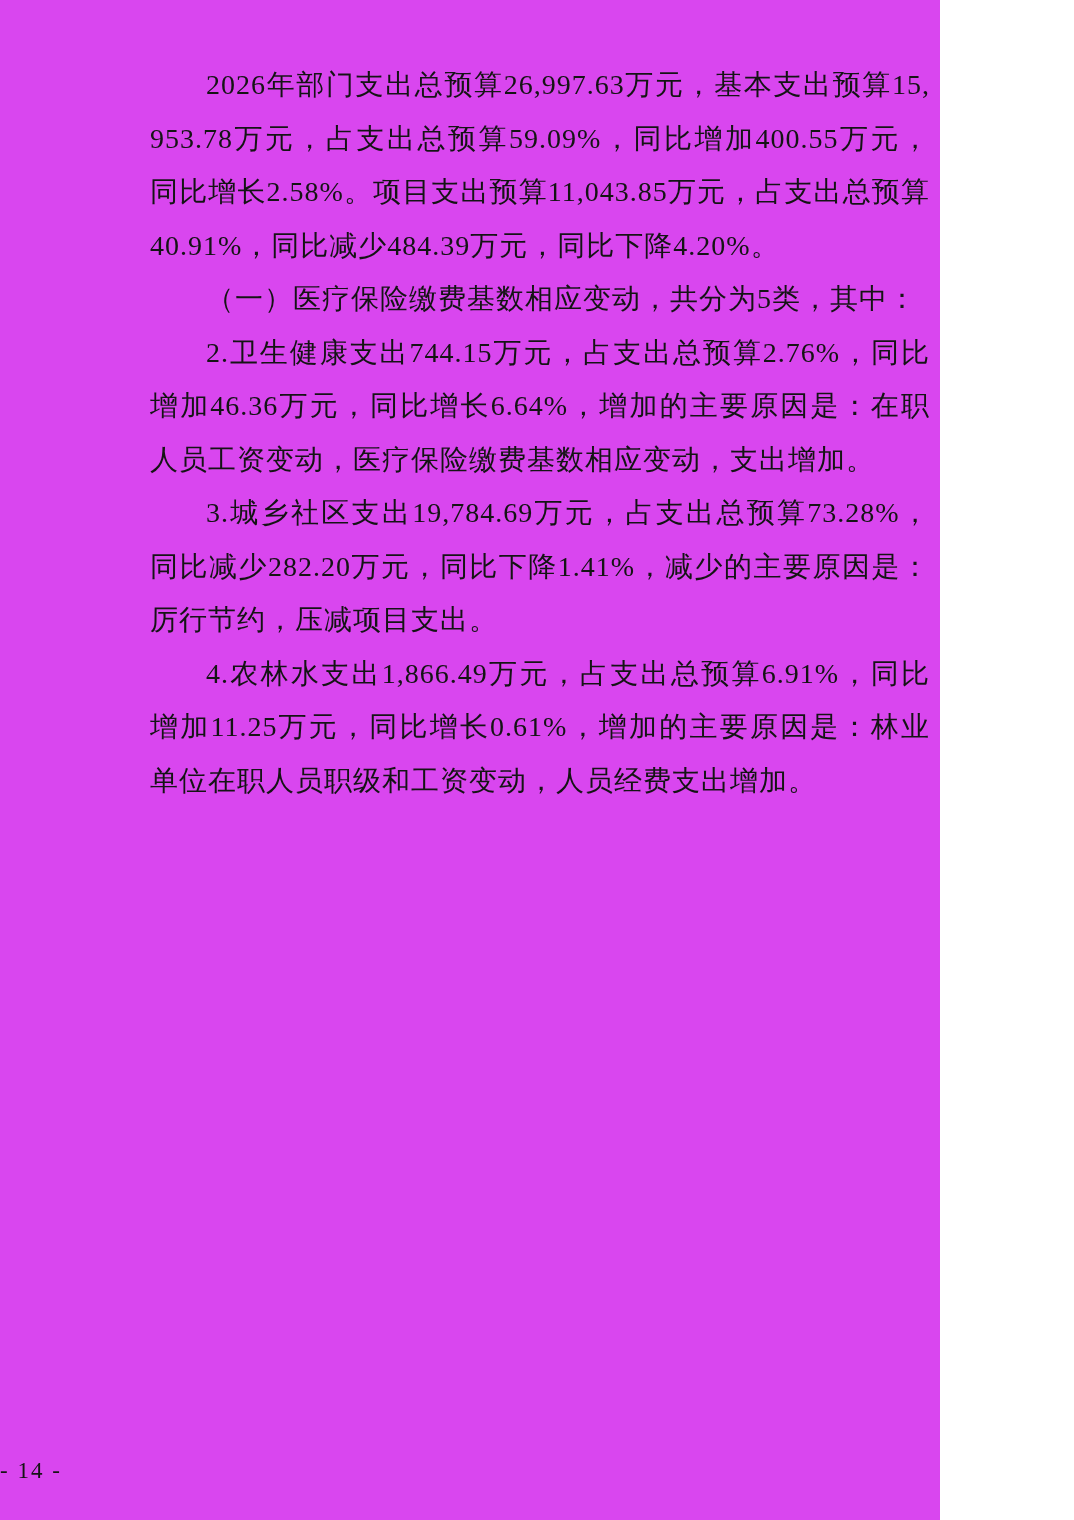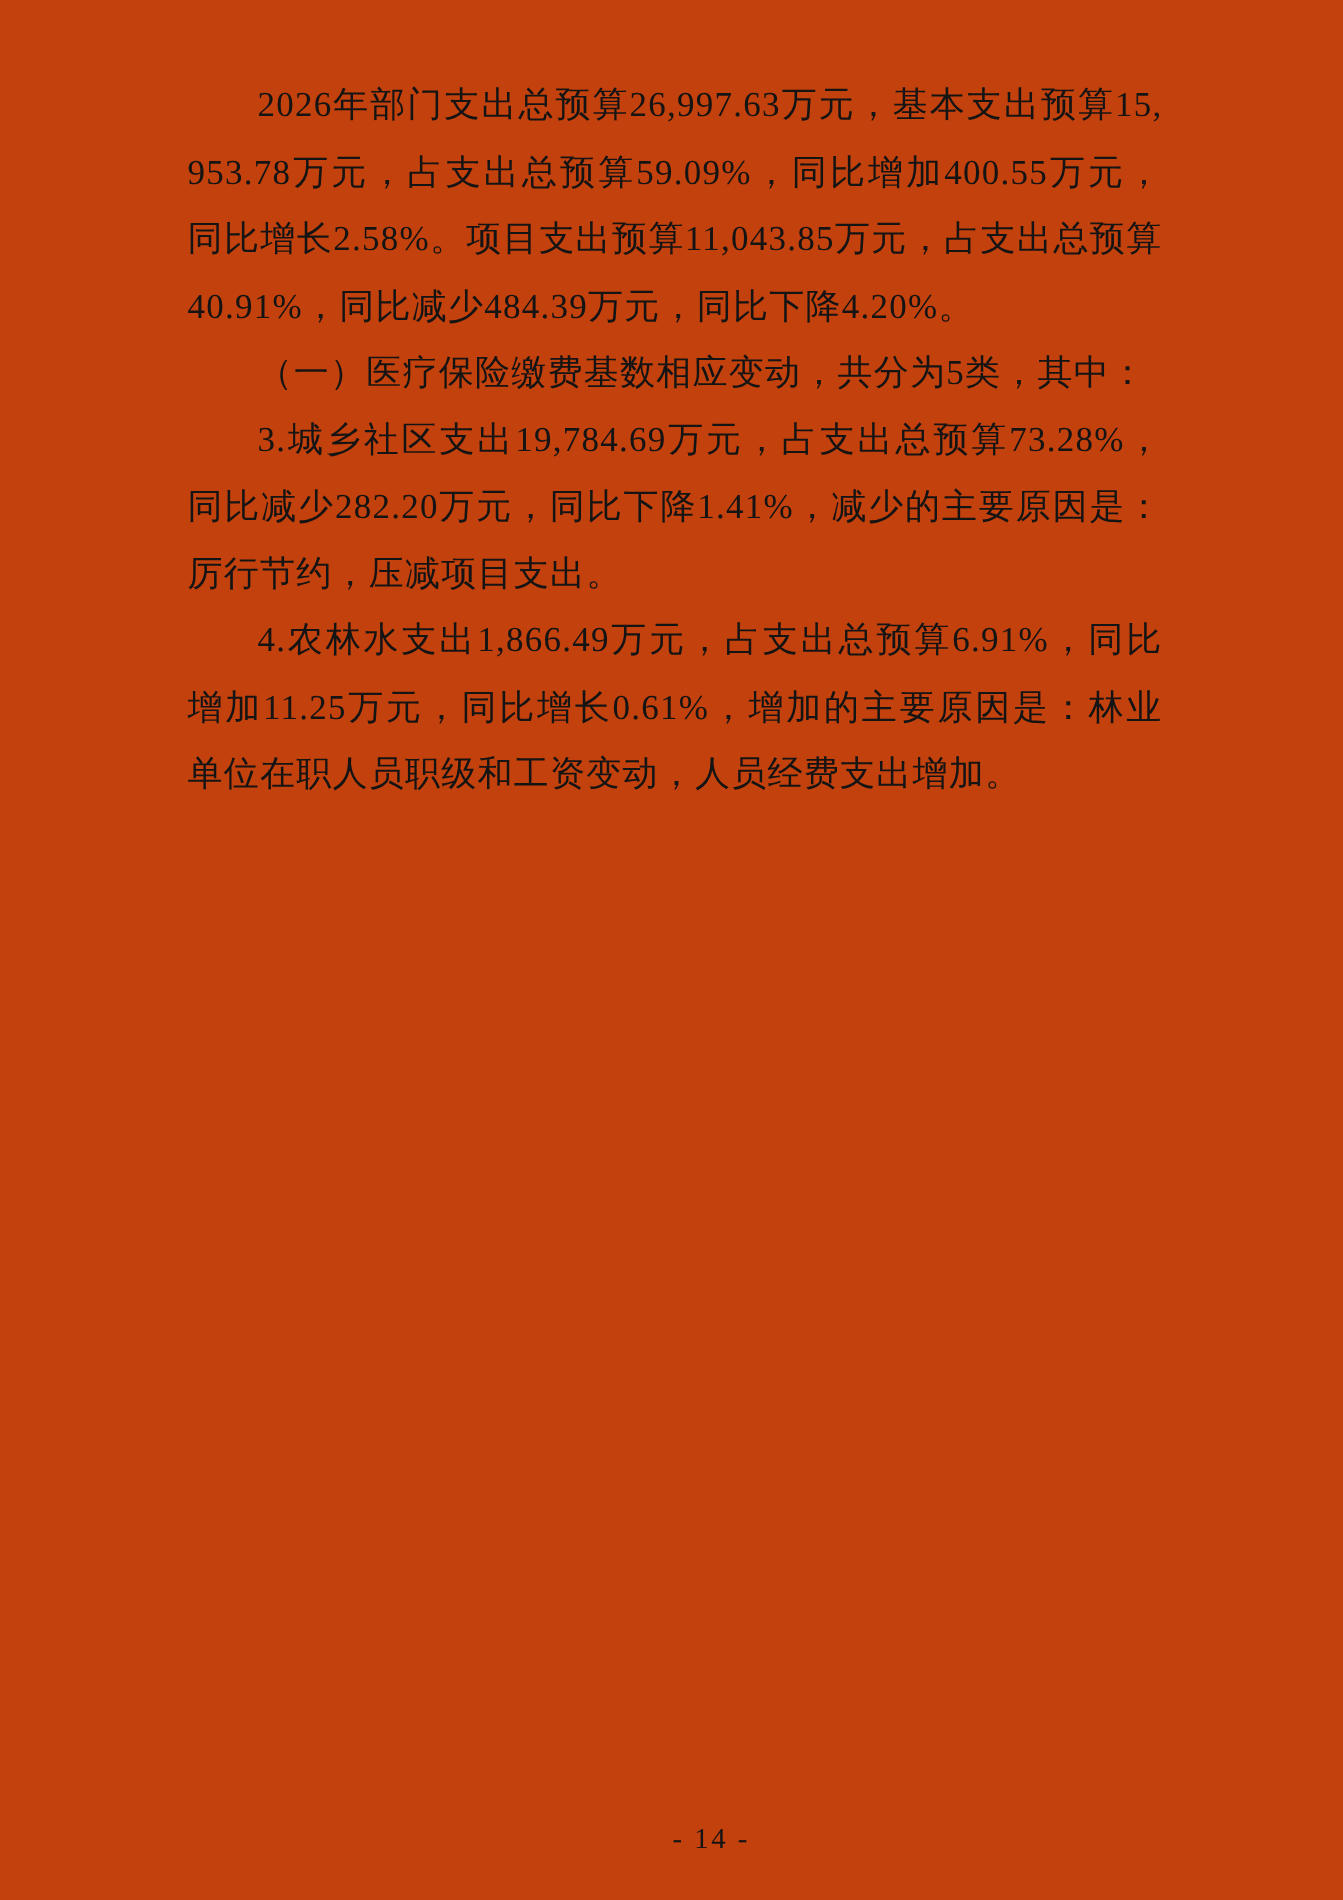--- a/index.html
+++ b/index.html
@@ -2,23 +2,23 @@
 <html><head>
 <meta charset="utf-8">
 <style>
   html, body {
     margin: 0;
     padding: 0;
     background: #ffffff;
   }
   .page {
     position: relative;
-    width: 1074px;
+    width: 940px;
     height: 1520px;
-    background: #c2410c;
+    background: #d946ef;
     overflow: hidden;
     font-family: "Liberation Serif", "DejaVu Serif", serif;
     color: #141414;
   }
   .content {
     position: absolute;
     left: 150px;
     top: 58px;
     width: 780px;
   }
@@ -30,35 +30,34 @@
     text-align: justify;
     text-justify: inter-ideograph;
     text-indent: 2em;
     word-break: break-all;
   }
   .footer {
     position: absolute;
     left: 0;
     bottom: 36px;
     width: 100%;
-    text-align: center;
-    margin-left: 32px;
   }
   .page-number {
     font-size: 23px;
     letter-spacing: 2px;
     color: #141414;
   }
 </style>
 </head>
 <body>
 
 <div class="page">
   <div class="content">
     <p class="para">2026年部门支出总预算26,997.63万元，基本支出预算15,953.78万元，占支出总预算59.09%，同比增加400.55万元，同比增长2.58%。项目支出预算11,043.85万元，占支出总预算40.91%，同比减少484.39万元，同比下降4.20%。</p>
     <p class="para">（一）医疗保险缴费基数相应变动，共分为5类，其中：</p>
+    <p class="para">2.卫生健康支出744.15万元，占支出总预算2.76%，同比增加46.36万元，同比增长6.64%，增加的主要原因是：在职人员工资变动，医疗保险缴费基数相应变动，支出增加。</p>
     <p class="para">3.城乡社区支出19,784.69万元，占支出总预算73.28%，同比减少282.20万元，同比下降1.41%，减少的主要原因是：厉行节约，压减项目支出。</p>
     <p class="para">4.农林水支出1,866.49万元，占支出总预算6.91%，同比增加11.25万元，同比增长0.61%，增加的主要原因是：林业单位在职人员职级和工资变动，人员经费支出增加。</p>
   </div>
   <div class="footer">
     <span class="page-number">- 14 -</span>
   </div>
 </div>
 
 </body></html>

